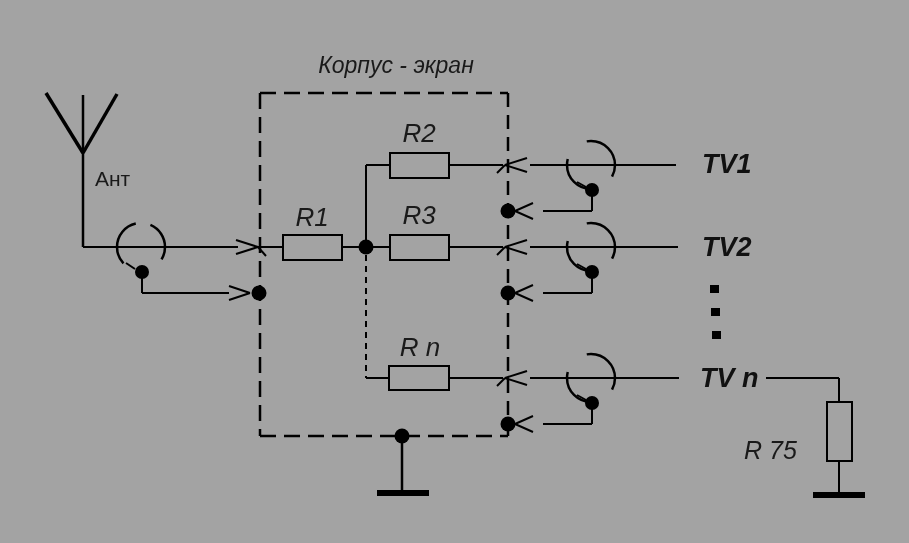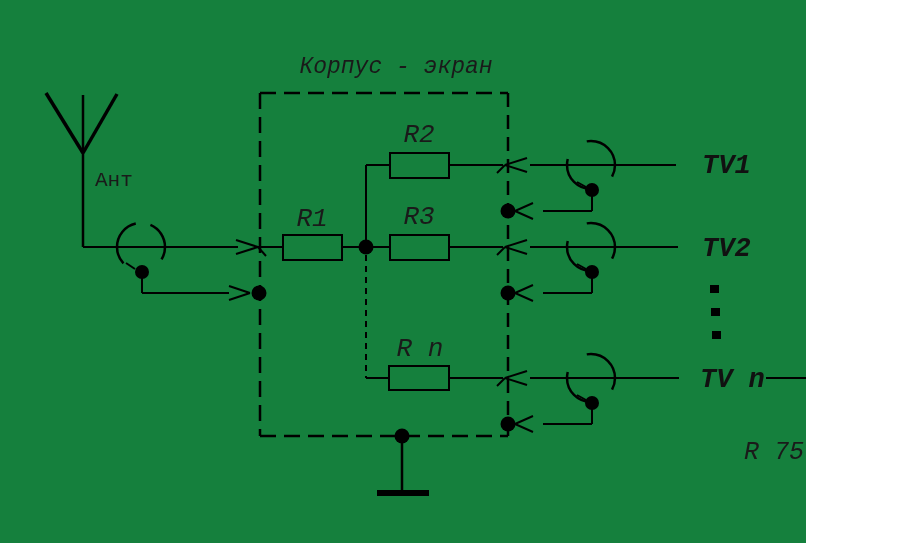--- a/index.html
+++ b/index.html
@@ -1,17 +1,17 @@
 <!DOCTYPE html>
 <html><head>
 <meta charset="utf-8">
 <style>
   html,body{margin:0;padding:0;background:#ffffff;}
-  .canvas{position:relative;width:806px;height:543px;background:#15803d;overflow:hidden;
-          font-family:Liberation Mono, monospace;}
+  .canvas{position:relative;width:909px;height:543px;background:#a3a3a3;overflow:hidden;
+          font-family:Liberation Sans, sans-serif;}
   svg{position:absolute;left:0;top:0;}
   svg line, svg rect.res, svg circle.ring, svg path{stroke:#000;fill:none;}
   text{fill:#1a1a1a;}
   .lbl{font-style:italic;font-size:26px;}
   .tv{font-style:italic;font-weight:bold;font-size:27px;fill:#111;}
   .title{font-style:italic;font-size:23px;}
   .ant{font-size:21px;}
   .r75{font-style:italic;font-size:25px;}
   .dot{fill:#000;stroke:none;}
   rect.res{fill:#ffffff;stroke-width:2;}

